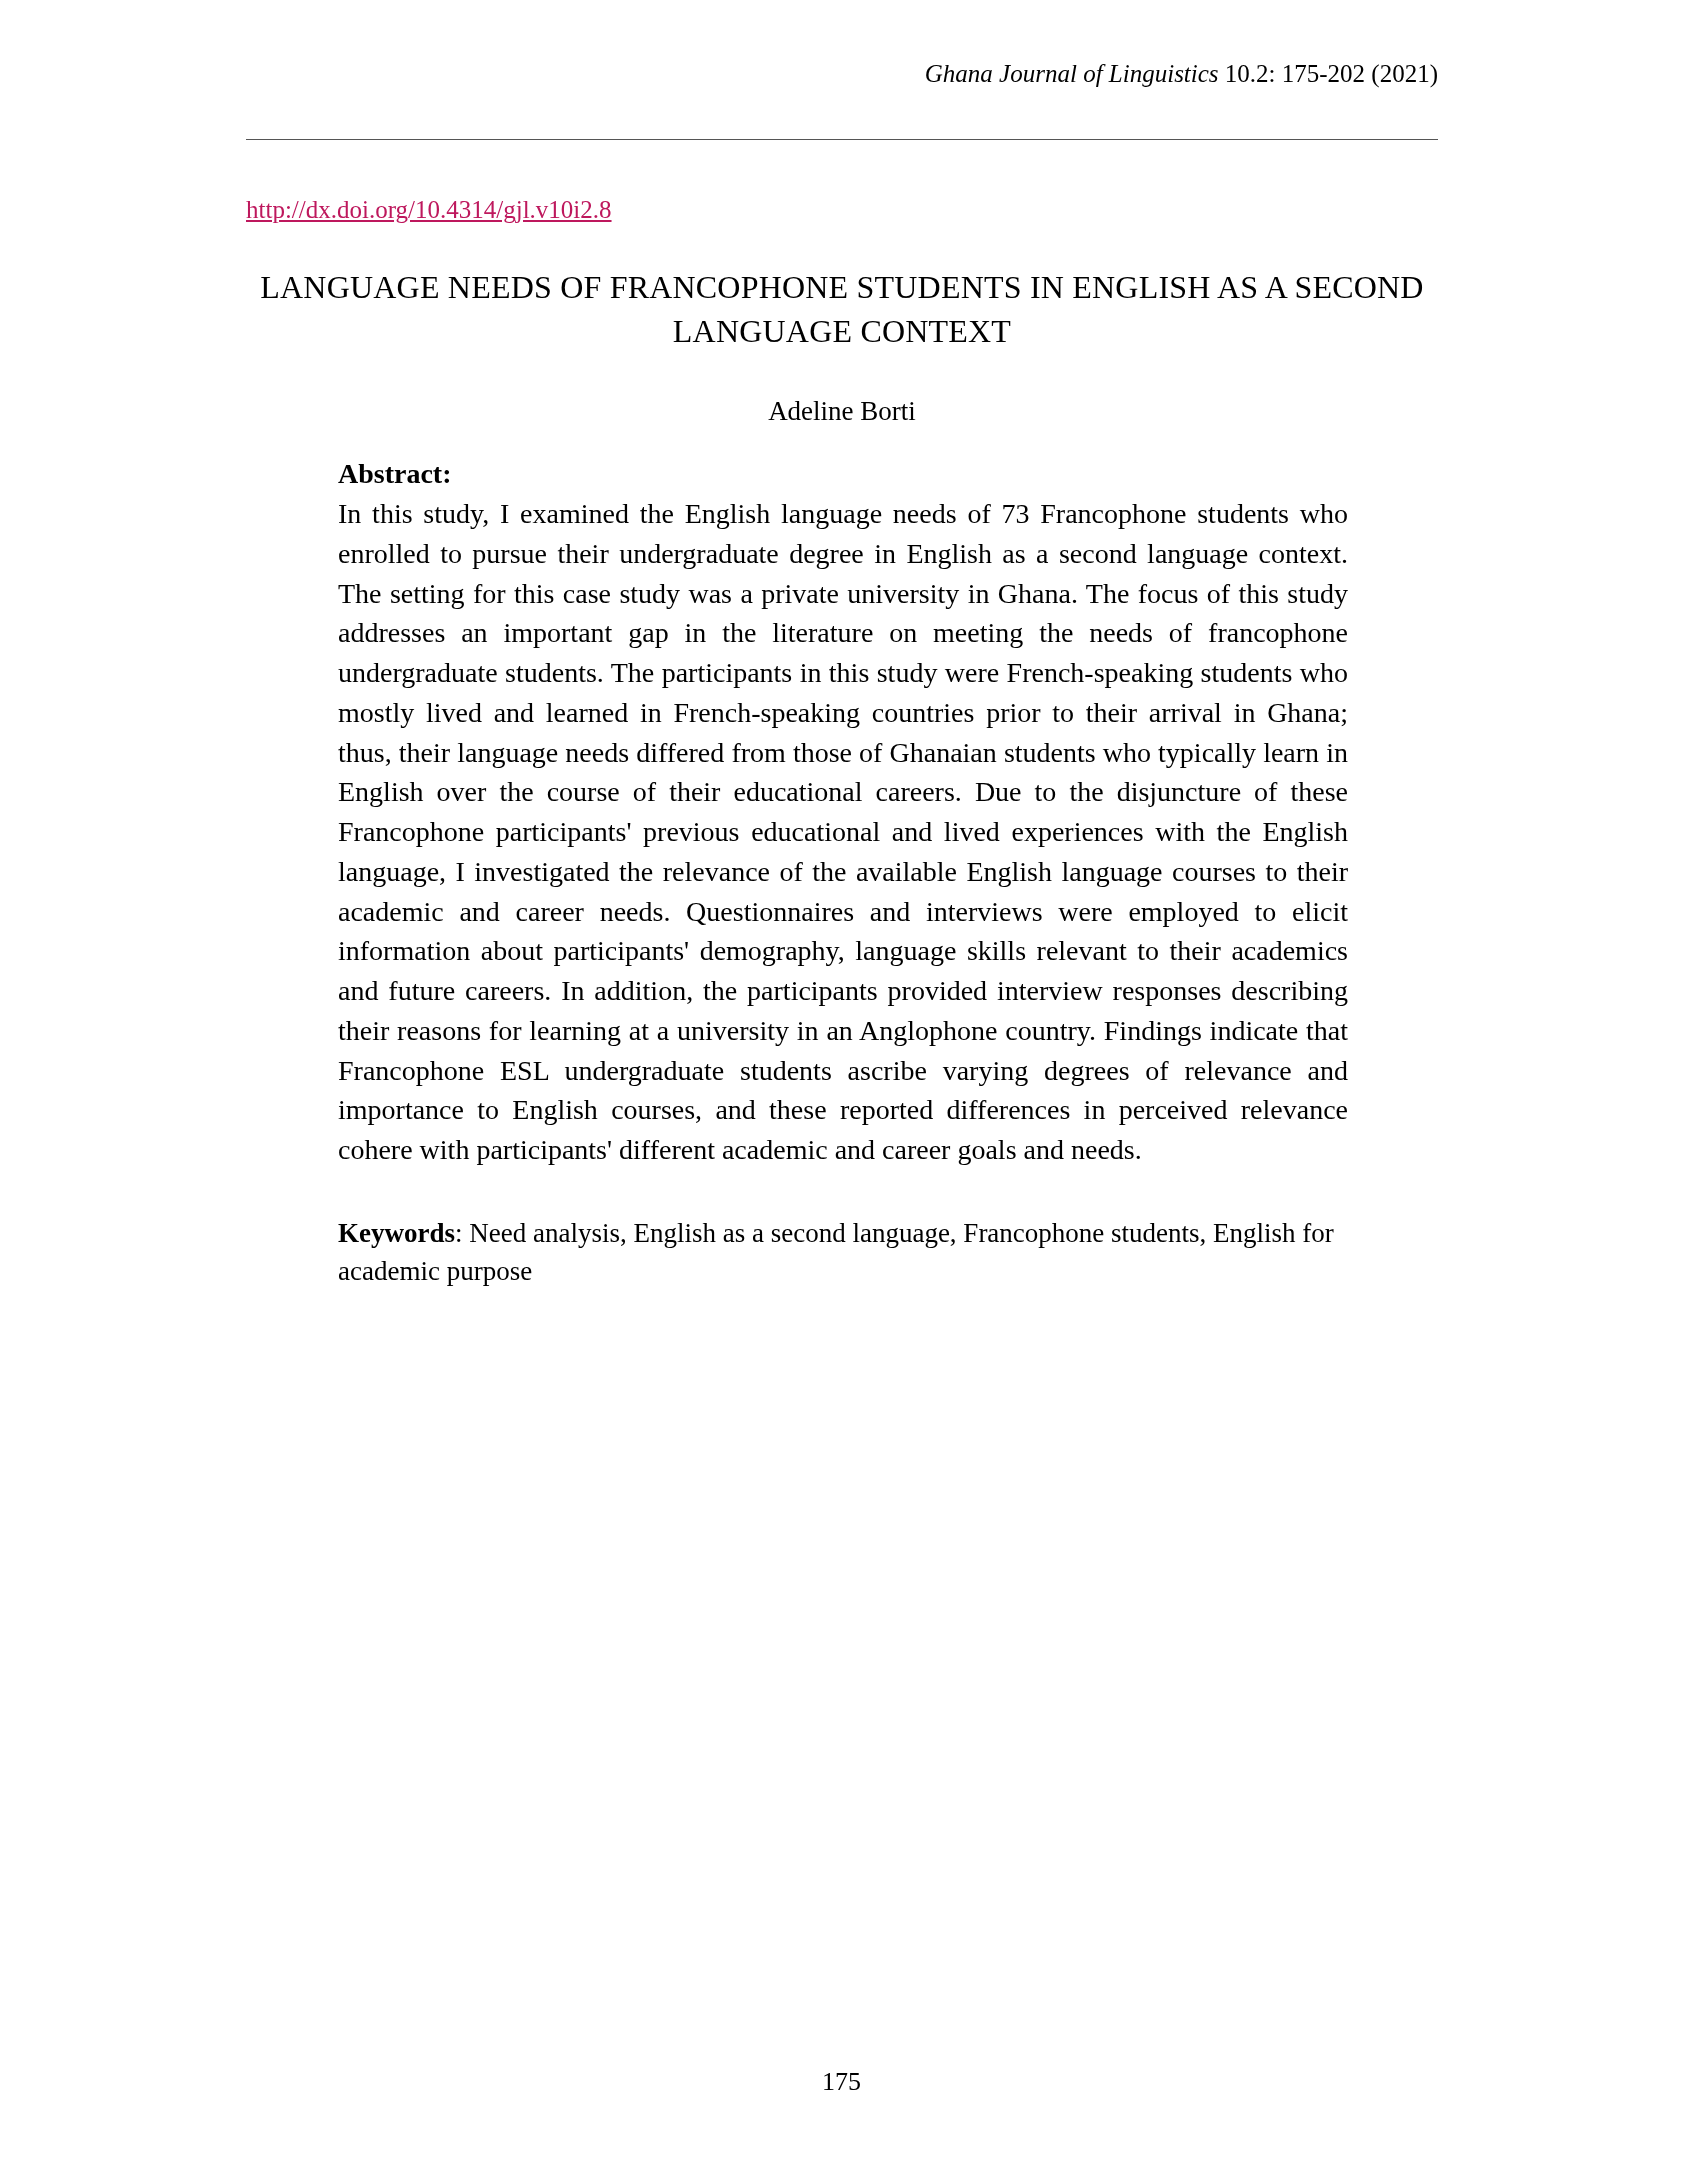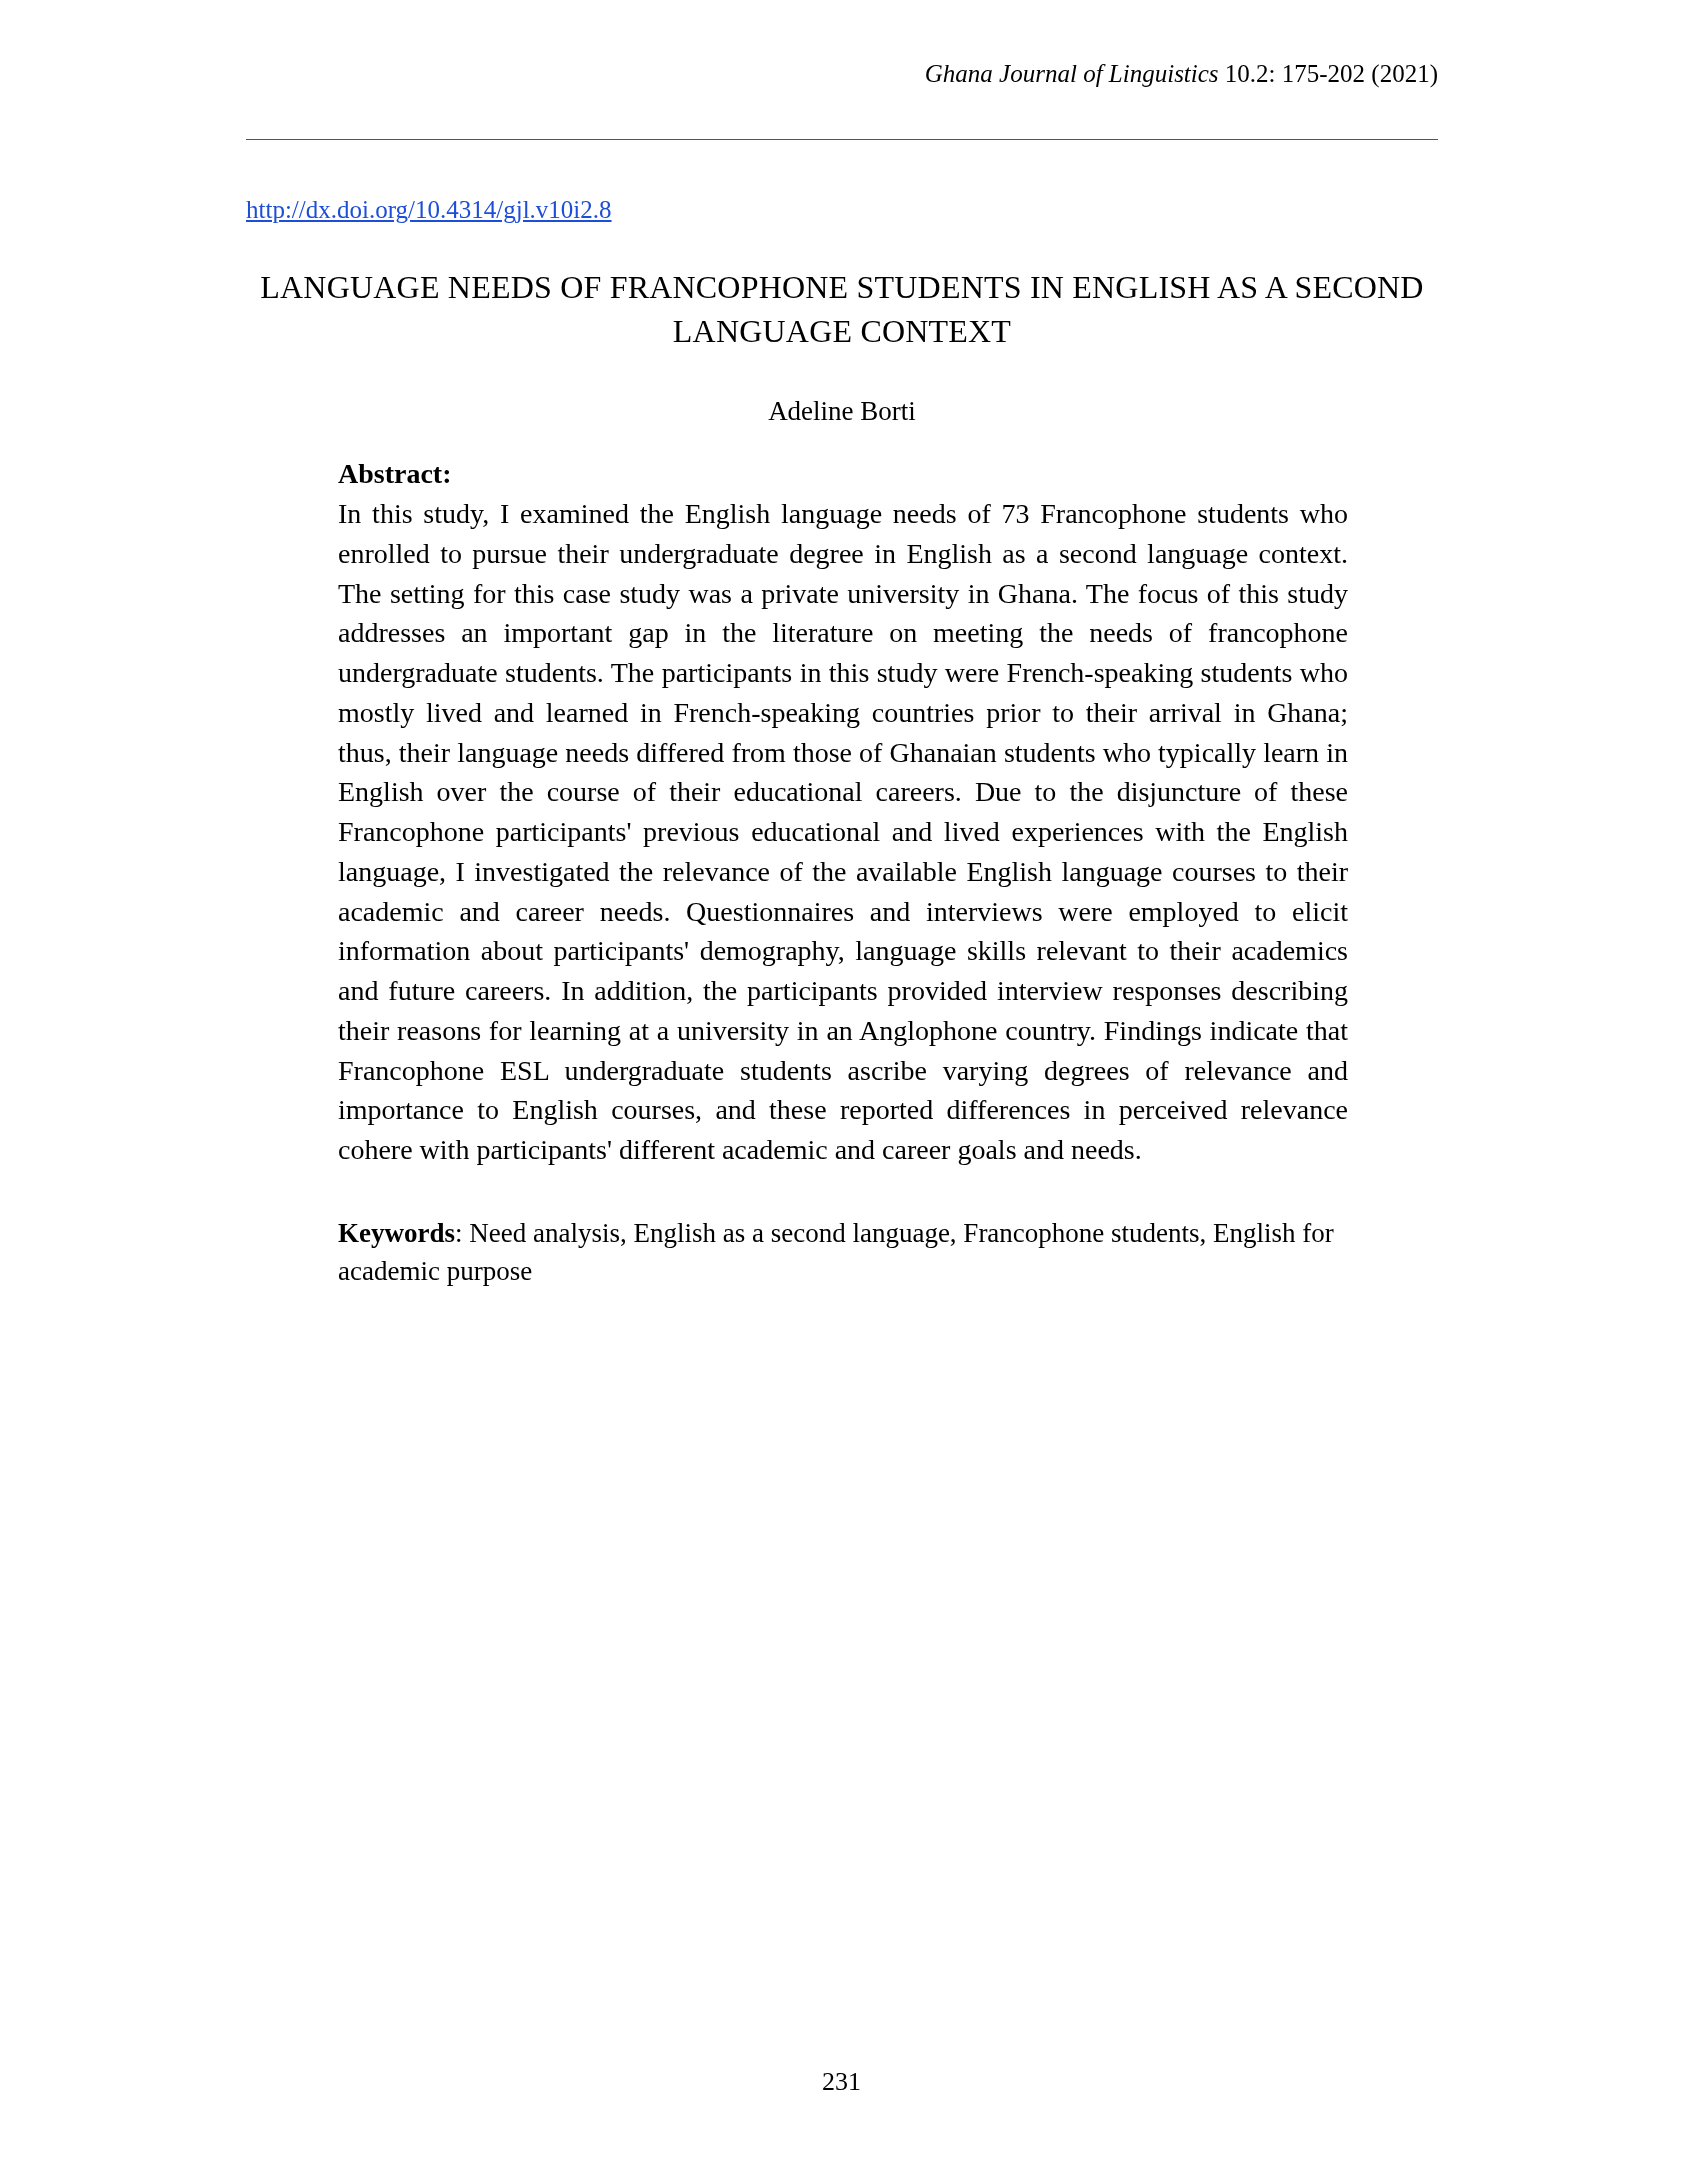--- a/index.html
+++ b/index.html
@@ -35,21 +35,21 @@
     left: 246px;
     width: 1192px;
     height: 1px;
     background: #555555;
   }
   .doi-link {
     position: absolute;
     top: 196px;
     left: 246px;
     font-size: 25px;
-    color: #1d4ed8;
+    color: #be185d;
     font-family: "Liberation Serif", serif;
   }
   .paper-title {
     position: absolute;
     top: 265px;
     left: 246px;
     width: 1192px;
     text-align: center;
     font-size: 32px;
     font-weight: normal;
@@ -116,16 +116,16 @@
   <div class="paper-title">LANGUAGE NEEDS OF FRANCOPHONE STUDENTS IN ENGLISH AS A SECOND LANGUAGE CONTEXT</div>
 
   <div class="author">Adeline Borti</div>
 
   <div class="abstract-block">
     <div class="abstract-heading">Abstract:</div>
     <div class="abstract-body">In this study, I examined the English language needs of 73 Francophone students who enrolled to pursue their undergraduate degree in English as a second language context. The setting for this case study was a private university in Ghana. The focus of this study addresses an important gap in the literature on meeting the needs of francophone undergraduate students. The participants in this study were French-speaking students who mostly lived and learned in French-speaking countries prior to their arrival in Ghana; thus, their language needs differed from those of Ghanaian students who typically learn in English over the course of their educational careers. Due to the disjuncture of these Francophone participants' previous educational and lived experiences with the English language, I investigated the relevance of the available English language courses to their academic and career needs.  Questionnaires and interviews were employed to elicit information about participants' demography, language skills relevant to their academics and future careers. In addition, the participants provided interview responses describing their reasons for learning at a university in an Anglophone country. Findings indicate that Francophone ESL undergraduate students ascribe varying degrees of relevance and importance to English courses, and these reported differences in perceived relevance cohere with participants' different academic and career goals and needs.</div>
     <div class="keywords"><b>Keywords</b><span>:  Need analysis, English as a second language, Francophone students, English for academic purpose</span></div>
   </div>
 
-  <div class="page-number">231</div>
+  <div class="page-number">175</div>
 
 </div>
 
 
 </body></html>

